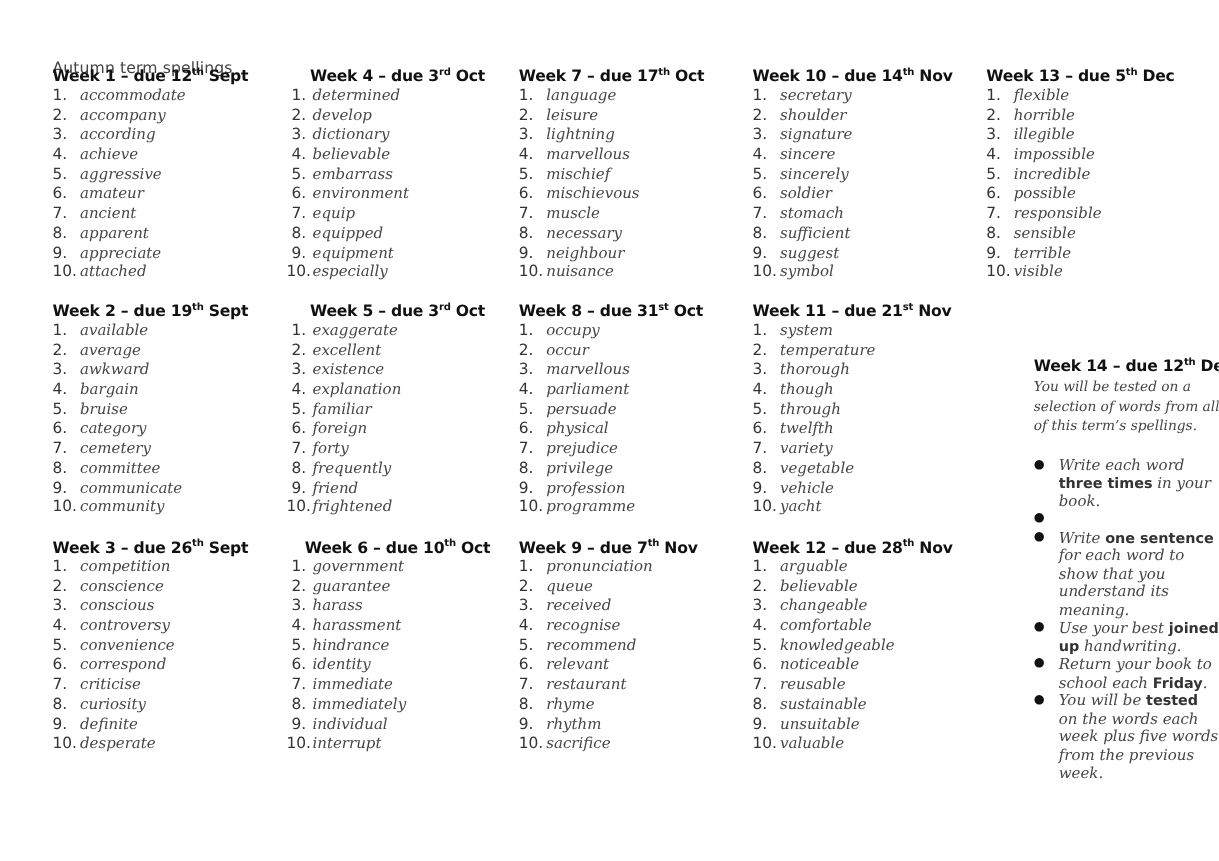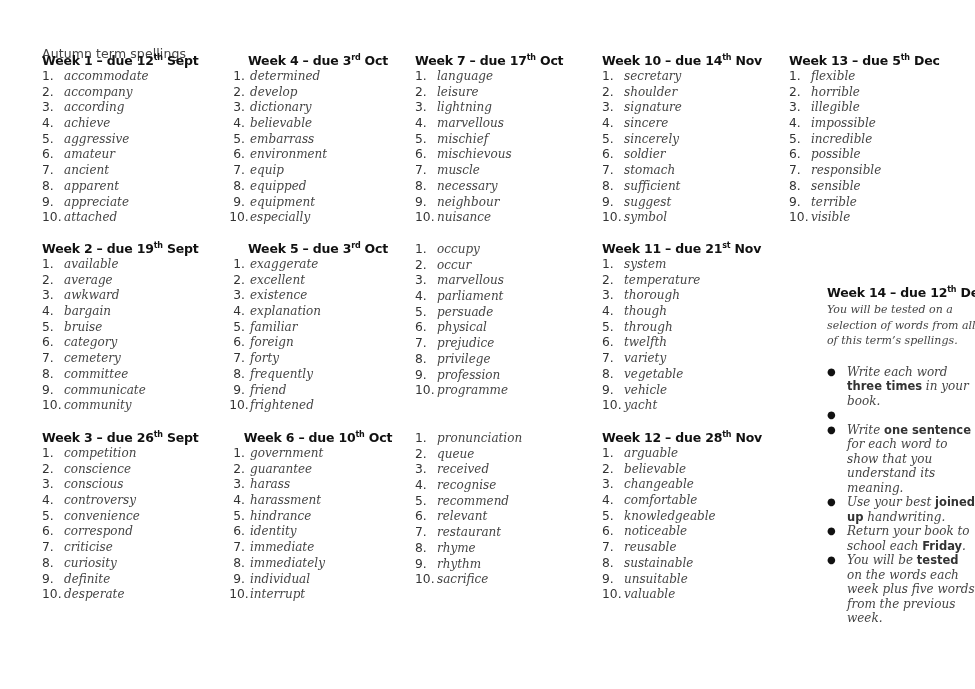--- a/index.html
+++ b/index.html
@@ -433,20 +433,21 @@
         <span class="word-num">9.</span>
         <span class="word-text">neighbour</span>
       </li>
       <li class="word-item">
         <span class="word-num">10.</span>
         <span class="word-text">nuisance</span>
       </li>
     </ul>
   </div>
 <div class="week col-3 row-2">
+    <div class="week-heading"><span>Week 8 – due 31</span><sup>st</sup> <span>Oct</span></div>
     <ul class="word-list">
       <li class="word-item">
         <span class="word-num">1.</span>
         <span class="word-text">occupy</span>
       </li>
       <li class="word-item">
         <span class="word-num">2.</span>
         <span class="word-text">occur</span>
       </li>
       <li class="word-item">
@@ -477,20 +478,21 @@
         <span class="word-num">9.</span>
         <span class="word-text">profession</span>
       </li>
       <li class="word-item">
         <span class="word-num">10.</span>
         <span class="word-text">programme</span>
       </li>
     </ul>
   </div>
 <div class="week col-3 row-3">
+    <div class="week-heading"><span>Week 9 – due 7</span><sup>th</sup> <span>Nov</span></div>
     <ul class="word-list">
       <li class="word-item">
         <span class="word-num">1.</span>
         <span class="word-text">pronunciation</span>
       </li>
       <li class="word-item">
         <span class="word-num">2.</span>
         <span class="word-text">queue</span>
       </li>
       <li class="word-item">

